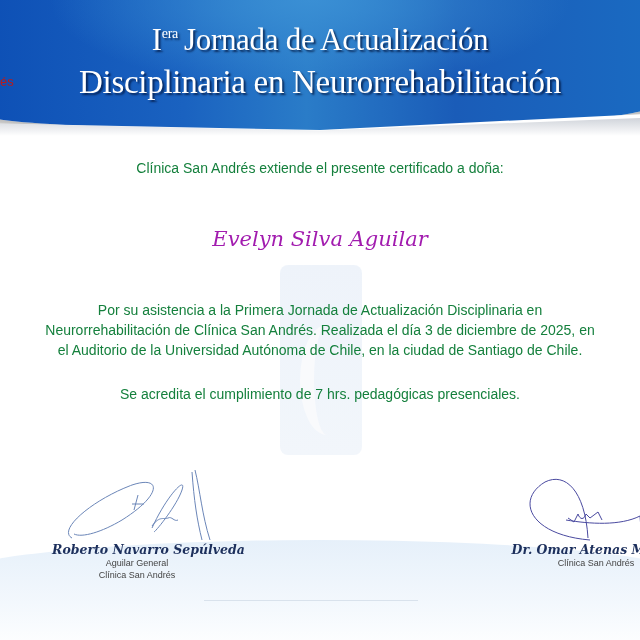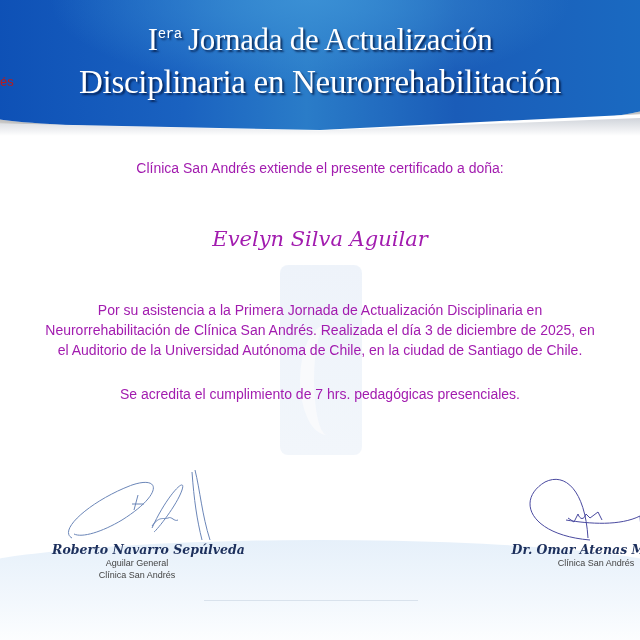--- a/index.html
+++ b/index.html
@@ -26,34 +26,34 @@
     position:absolute; left:0; top:74px;
     color:#b91c1c; font-family:Liberation Sans, sans-serif; font-size:13px;
   }
   .title {
     position:absolute; left:0; width:640px; text-align:center;
     color:#ffffff; font-family:"Liberation Serif", serif;
     text-shadow: 2px 2px 2px rgba(0,20,60,0.75);
     letter-spacing:-0.3px;
   }
   .title-1 { top:22px; font-size:31px; left:0; }
-  .title-1 sup { font-size:14px; vertical-align:top; position:relative; top:4px; margin-right:6px;font-family:Liberation Mono, monospace; }
+  .title-1 sup { font-size:14px; vertical-align:top; position:relative; top:4px; margin-right:6px; }
   .title-2 { top:64px; font-size:33px; }
 
   .watermark {
     position:absolute; left:280px; top:265px; width:82px; height:190px;
     background: linear-gradient(180deg, #e9f0f9, #eef3fa);
     border-radius:8px; opacity:0.75;
   }
   .watermark::after {
     content:""; position:absolute; left:20px; top:60px; width:40px; height:110px;
     border-left:14px solid #f7f9fc; border-radius:50% 0 0 50%;
   }
 
-  .text { position:absolute; left:0; width:640px; text-align:center; color:#a21caf;
+  .text { position:absolute; left:0; width:640px; text-align:center; color:#15803d;
           font-family:"Liberation Sans", sans-serif; }
   .intro { top:160px; font-size:14px; }
   .recipient { top:227px; font-family:"DejaVu Serif", serif; font-style:italic;
                font-size:21px; color:#a21caf; }
   .body { top:300px; font-size:14px; line-height:20px; }
   .body p { margin:0; }
   .credit { top:386px; font-size:14px; }
 
   .bottom-swoosh {
     position:absolute; left:-60px; top:540px; width:760px; height:140px;

